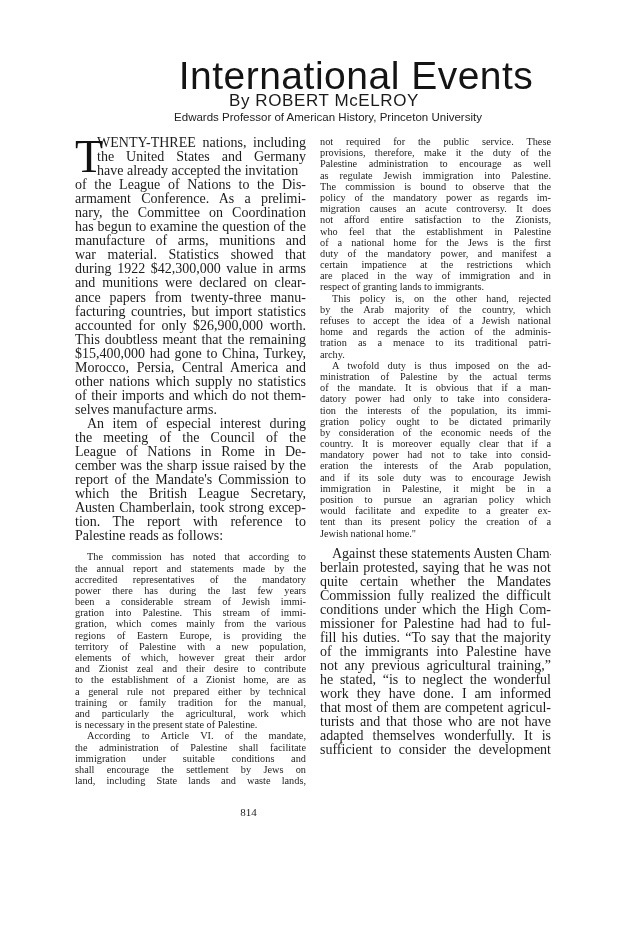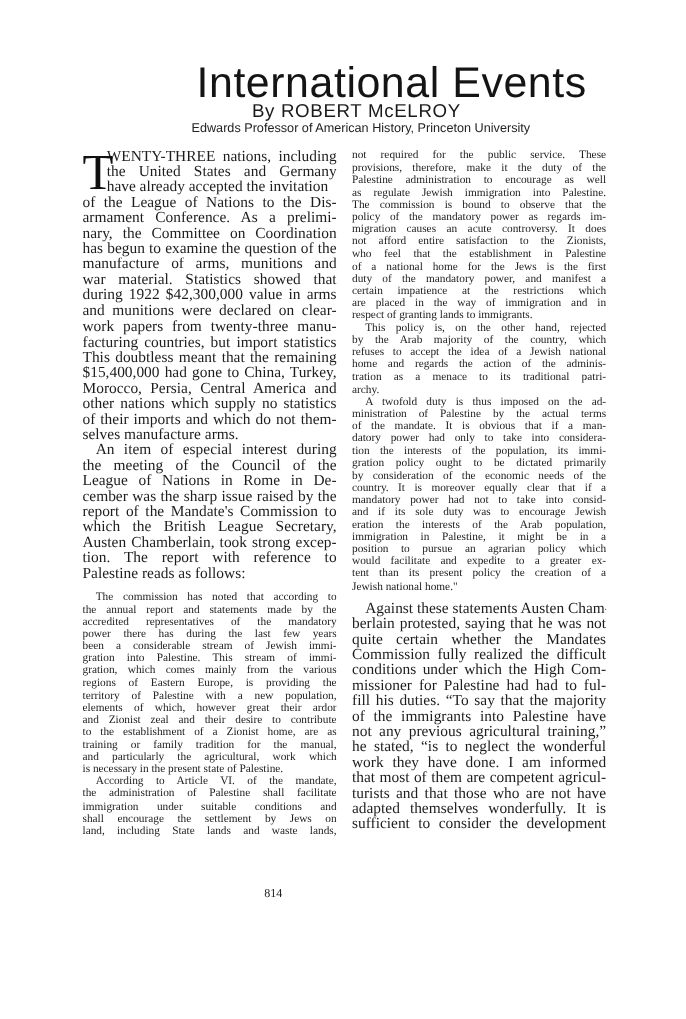--- a/index.html
+++ b/index.html
@@ -54,22 +54,23 @@
       </div>
     <div>
         <span class="ln">of the League of Nations to the Dis-</span>
         <span class="ln">armament Conference. As a prelimi-</span>
         <span class="ln">nary, the Committee on Coordination</span>
         <span class="ln">has begun to examine the question of the</span>
         <span class="ln">manufacture of arms, munitions and</span>
         <span class="ln">war material. Statistics showed that</span>
         <span class="ln">during 1922 $42,300,000 value in arms</span>
         <span class="ln">and munitions were declared on clear-</span>
-        <span class="ln">work papers from twenty-three manu-</span>
+        <span class="ln">ance papers from twenty-three manu-</span>
         <span class="ln">facturing countries, but import statistics</span>
+        <span class="ln">accounted for only $26,900,000 worth.</span>
         <span class="ln">This doubtless meant that the remaining</span>
         <span class="ln">$15,400,000 had gone to China, Turkey,</span>
         <span class="ln">Morocco, Persia, Central America and</span>
         <span class="ln">other nations which supply no statistics</span>
         <span class="ln">of their imports and which do not them-</span>
         <span class="ln last">selves manufacture arms.</span>
       </div>
   </div>
   <div class="big">
       <span class="ln ind">An item of especial interest during</span>
@@ -89,20 +90,21 @@
       <span class="ln">accredited representatives of the mandatory</span>
       <span class="ln">power there has during the last few years</span>
       <span class="ln">been a considerable stream of Jewish immi-</span>
       <span class="ln">gration into Palestine. This stream of immi-</span>
       <span class="ln">gration, which comes mainly from the various</span>
       <span class="ln">regions of Eastern Europe, is providing the</span>
       <span class="ln">territory of Palestine with a new population,</span>
       <span class="ln">elements of which, however great their ardor</span>
       <span class="ln">and Zionist zeal and their desire to contribute</span>
       <span class="ln">to the establishment of a Zionist home, are as</span>
+      <span class="ln">a general rule not prepared either by technical</span>
       <span class="ln">training or family tradition for the manual,</span>
       <span class="ln">and particularly the agricultural, work which</span>
       <span class="ln last">is necessary in the present state of Palestine.</span>
     </div>
   <div class="small">
       <span class="ln ind">According to Article VI. of the mandate,</span>
       <span class="ln">the administration of Palestine shall facilitate</span>
       <span class="ln">immigration under suitable conditions and</span>
       <span class="ln">shall encourage the settlement by Jews on</span>
       <span class="ln">land, including State lands and waste lands,</span>
@@ -137,22 +139,22 @@
   <div class="small">
       <span class="ln ind">A twofold duty is thus imposed on the ad-</span>
       <span class="ln">ministration of Palestine by the actual terms</span>
       <span class="ln">of the mandate. It is obvious that if a man-</span>
       <span class="ln">datory power had only to take into considera-</span>
       <span class="ln">tion the interests of the population, its immi-</span>
       <span class="ln">gration policy ought to be dictated primarily</span>
       <span class="ln">by consideration of the economic needs of the</span>
       <span class="ln">country. It is moreover equally clear that if a</span>
       <span class="ln">mandatory power had not to take into consid-</span>
+      <span class="ln">eration the interests of the Arab population,</span>
       <span class="ln">and if its sole duty was to encourage Jewish</span>
-      <span class="ln">eration the interests of the Arab population,</span>
       <span class="ln">immigration in Palestine, it might be in a</span>
       <span class="ln">position to pursue an agrarian policy which</span>
       <span class="ln">would facilitate and expedite to a greater ex-</span>
       <span class="ln">tent than its present policy the creation of a</span>
       <span class="ln last">Jewish national home."</span>
     </div>
   <span class="gap"></span>
   <div class="big">
       <span class="ln ind">Against these statements Austen Cham-</span>
       <span class="ln">berlain protested, saying that he was not</span>

